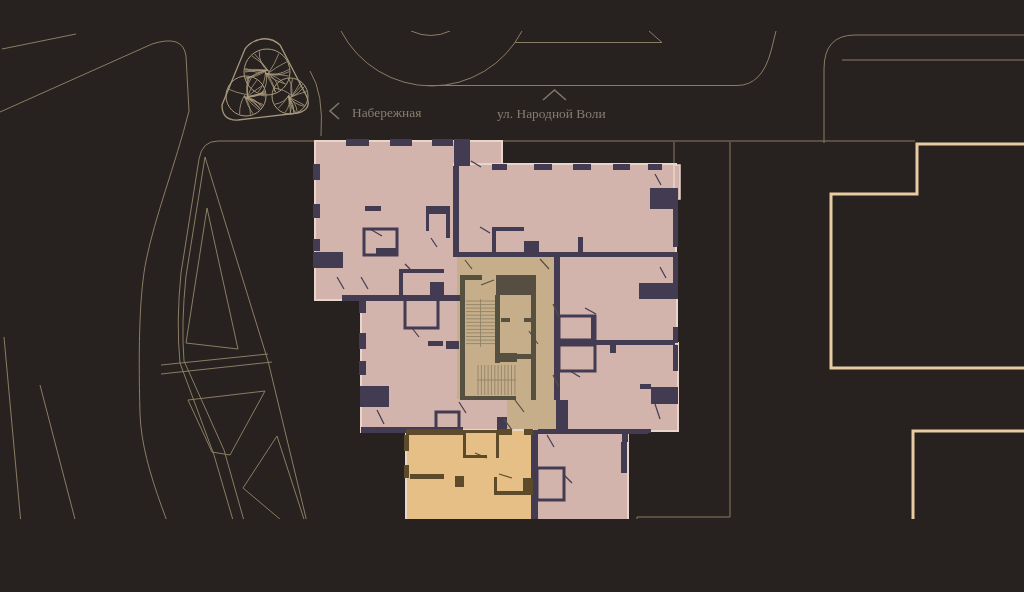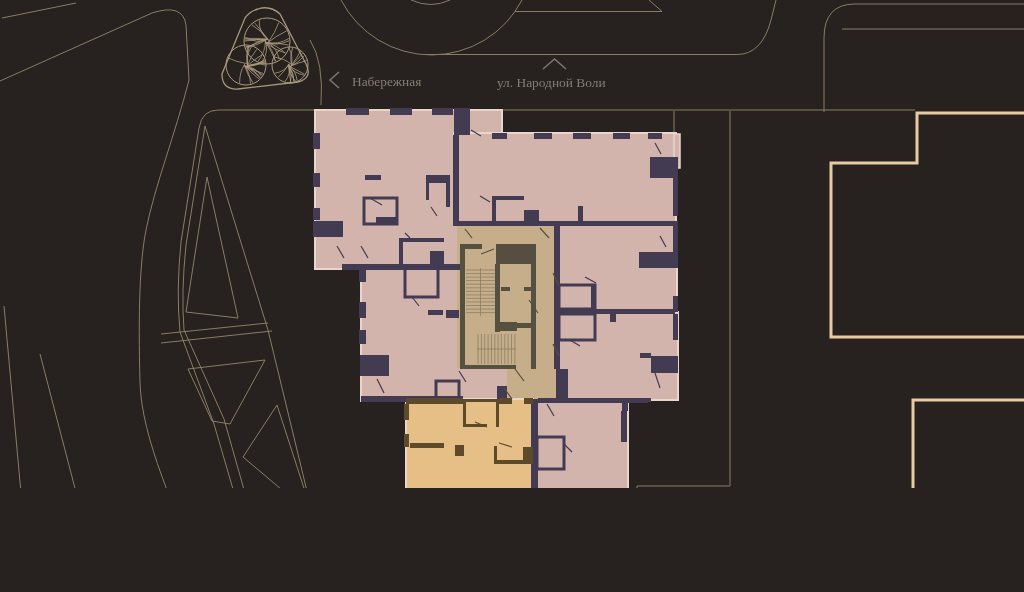--- a/index.html
+++ b/index.html
@@ -1,17 +1,17 @@
 <!DOCTYPE html>
 <html><head>
 <meta charset="utf-8">
 <style>
 html,body{margin:0;padding:0;background:#272220;}
 #stage{position:relative;width:1024px;height:488px;overflow:hidden;background:#d946ef;
-  font-family:"Liberation Serif", serif;}
+  font-family:"Liberation Serif", serif;margin-top:31px;}
 svg{display:block}
 </style>
 </head>
 <body>
 <div id="stage">
 <svg width="1024" height="592" viewBox="0 0 1024 592" xmlns="http://www.w3.org/2000/svg">
 
 <rect x="0" y="0" width="1024" height="592" fill="#272220"></rect>
 
 <g stroke="#8b7d63" stroke-width="1" fill="none">

